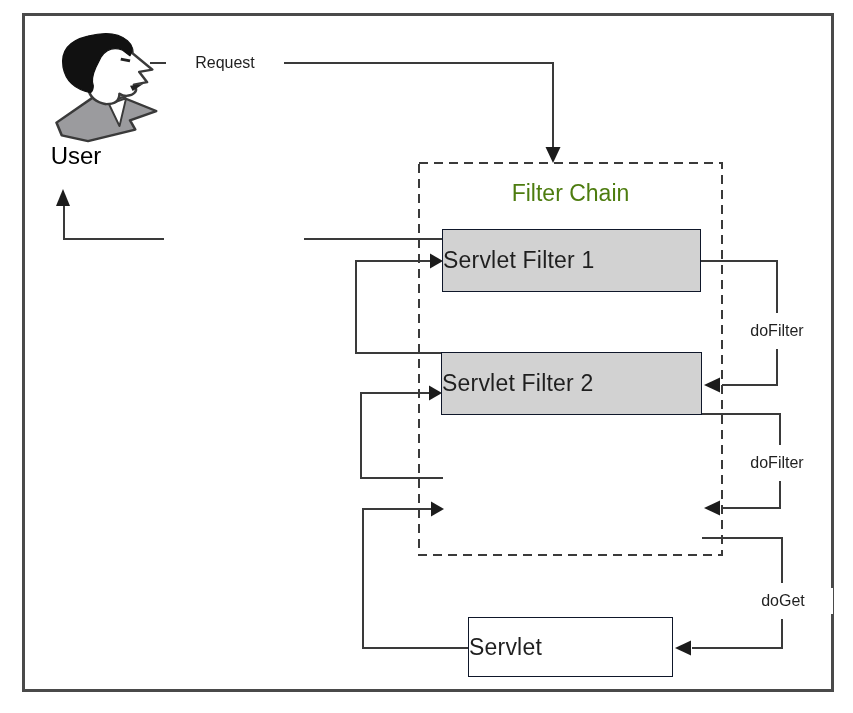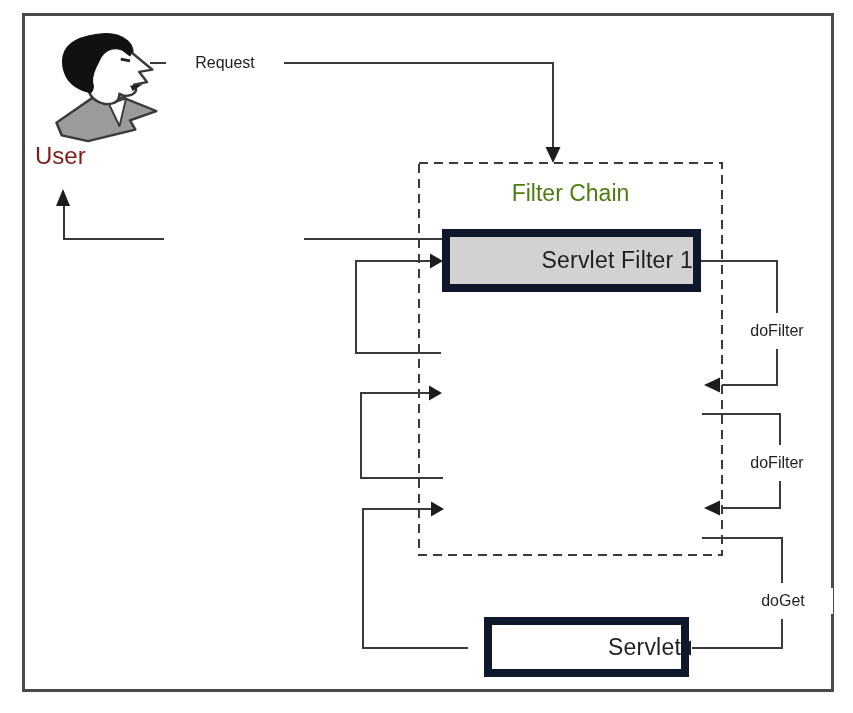--- a/index.html
+++ b/index.html
@@ -26,31 +26,31 @@
     background: #ffffff;
   }
   .wires {
     position: absolute;
     left: 0;
     top: 0;
   }
   .node {
     position: absolute;
     box-sizing: border-box;
-    border: 8px solid #0f172a;
+    border: 1px solid #0f172a;
     display: flex;
     align-items: center;
-    justify-content: flex-end;
+    justify-content: flex-start;
     font-size: 23px;
     color: #1f1f1f;
     letter-spacing: 0.2px;
     white-space: nowrap;
   }
   .node.gray { background: #d2d2d2; }
-  .node.white { background: #ffffff; margin-left: 16px; }
+  .node.white { background: #ffffff; }
   .f1 { left: 442px; top: 229px; width: 259px; height: 63px; }
   .f2 { left: 441px; top: 352px; width: 261px; height: 63px; }
   .f3 { left: 443px; top: 477px; width: 259px; height: 62px; }
   .servlet { left: 468px; top: 617px; width: 205px; height: 60px; }
   .chain-title {
     position: absolute;
     left: 419px;
     top: 180px;
     width: 303px;
     text-align: center;
@@ -70,22 +70,23 @@
   .lbl-request  { left: 168px; top: 50px;  width: 114px; }
   .lbl-response { left: 166px; top: 226px; width: 136px; }
   .lbl-dofilter1 { left: 727px; top: 318px; width: 100px; }
   .lbl-dofilter2 { left: 727px; top: 450px; width: 100px; }
   .lbl-doget    { left: 733px; top: 588px; width: 100px; }
   .lbl-user {
     position: absolute;
     left: 35px;
     top: 142px;
     width: 82px;
+    text-align: center;
     font-size: 24px;
-    color: #7f1d1d;
+    color: #000000;
   }
   .user-icon {
     position: absolute;
     left: 46px;
     top: 28px;
     width: 126px;
     height: 120px;
   }
 </style>
 </head>
@@ -145,17 +146,20 @@
   <div class="flow-label lbl-request">Request</div>
   <div class="flow-label lbl-dofilter1">doFilter</div>
   <div class="flow-label lbl-dofilter2">doFilter</div>
   <div class="flow-label lbl-doget">doGet</div>
 
   <div class="chain-title">Filter Chain</div>
 
   <div class="node gray f1">
     <span>Servlet Filter 1</span>
   </div>
+  <div class="node gray f2">
+    <span>Servlet Filter 2</span>
+  </div>
   <div class="node white servlet">
     <span>Servlet</span>
   </div>
 
 </div>
 
 </body></html>

